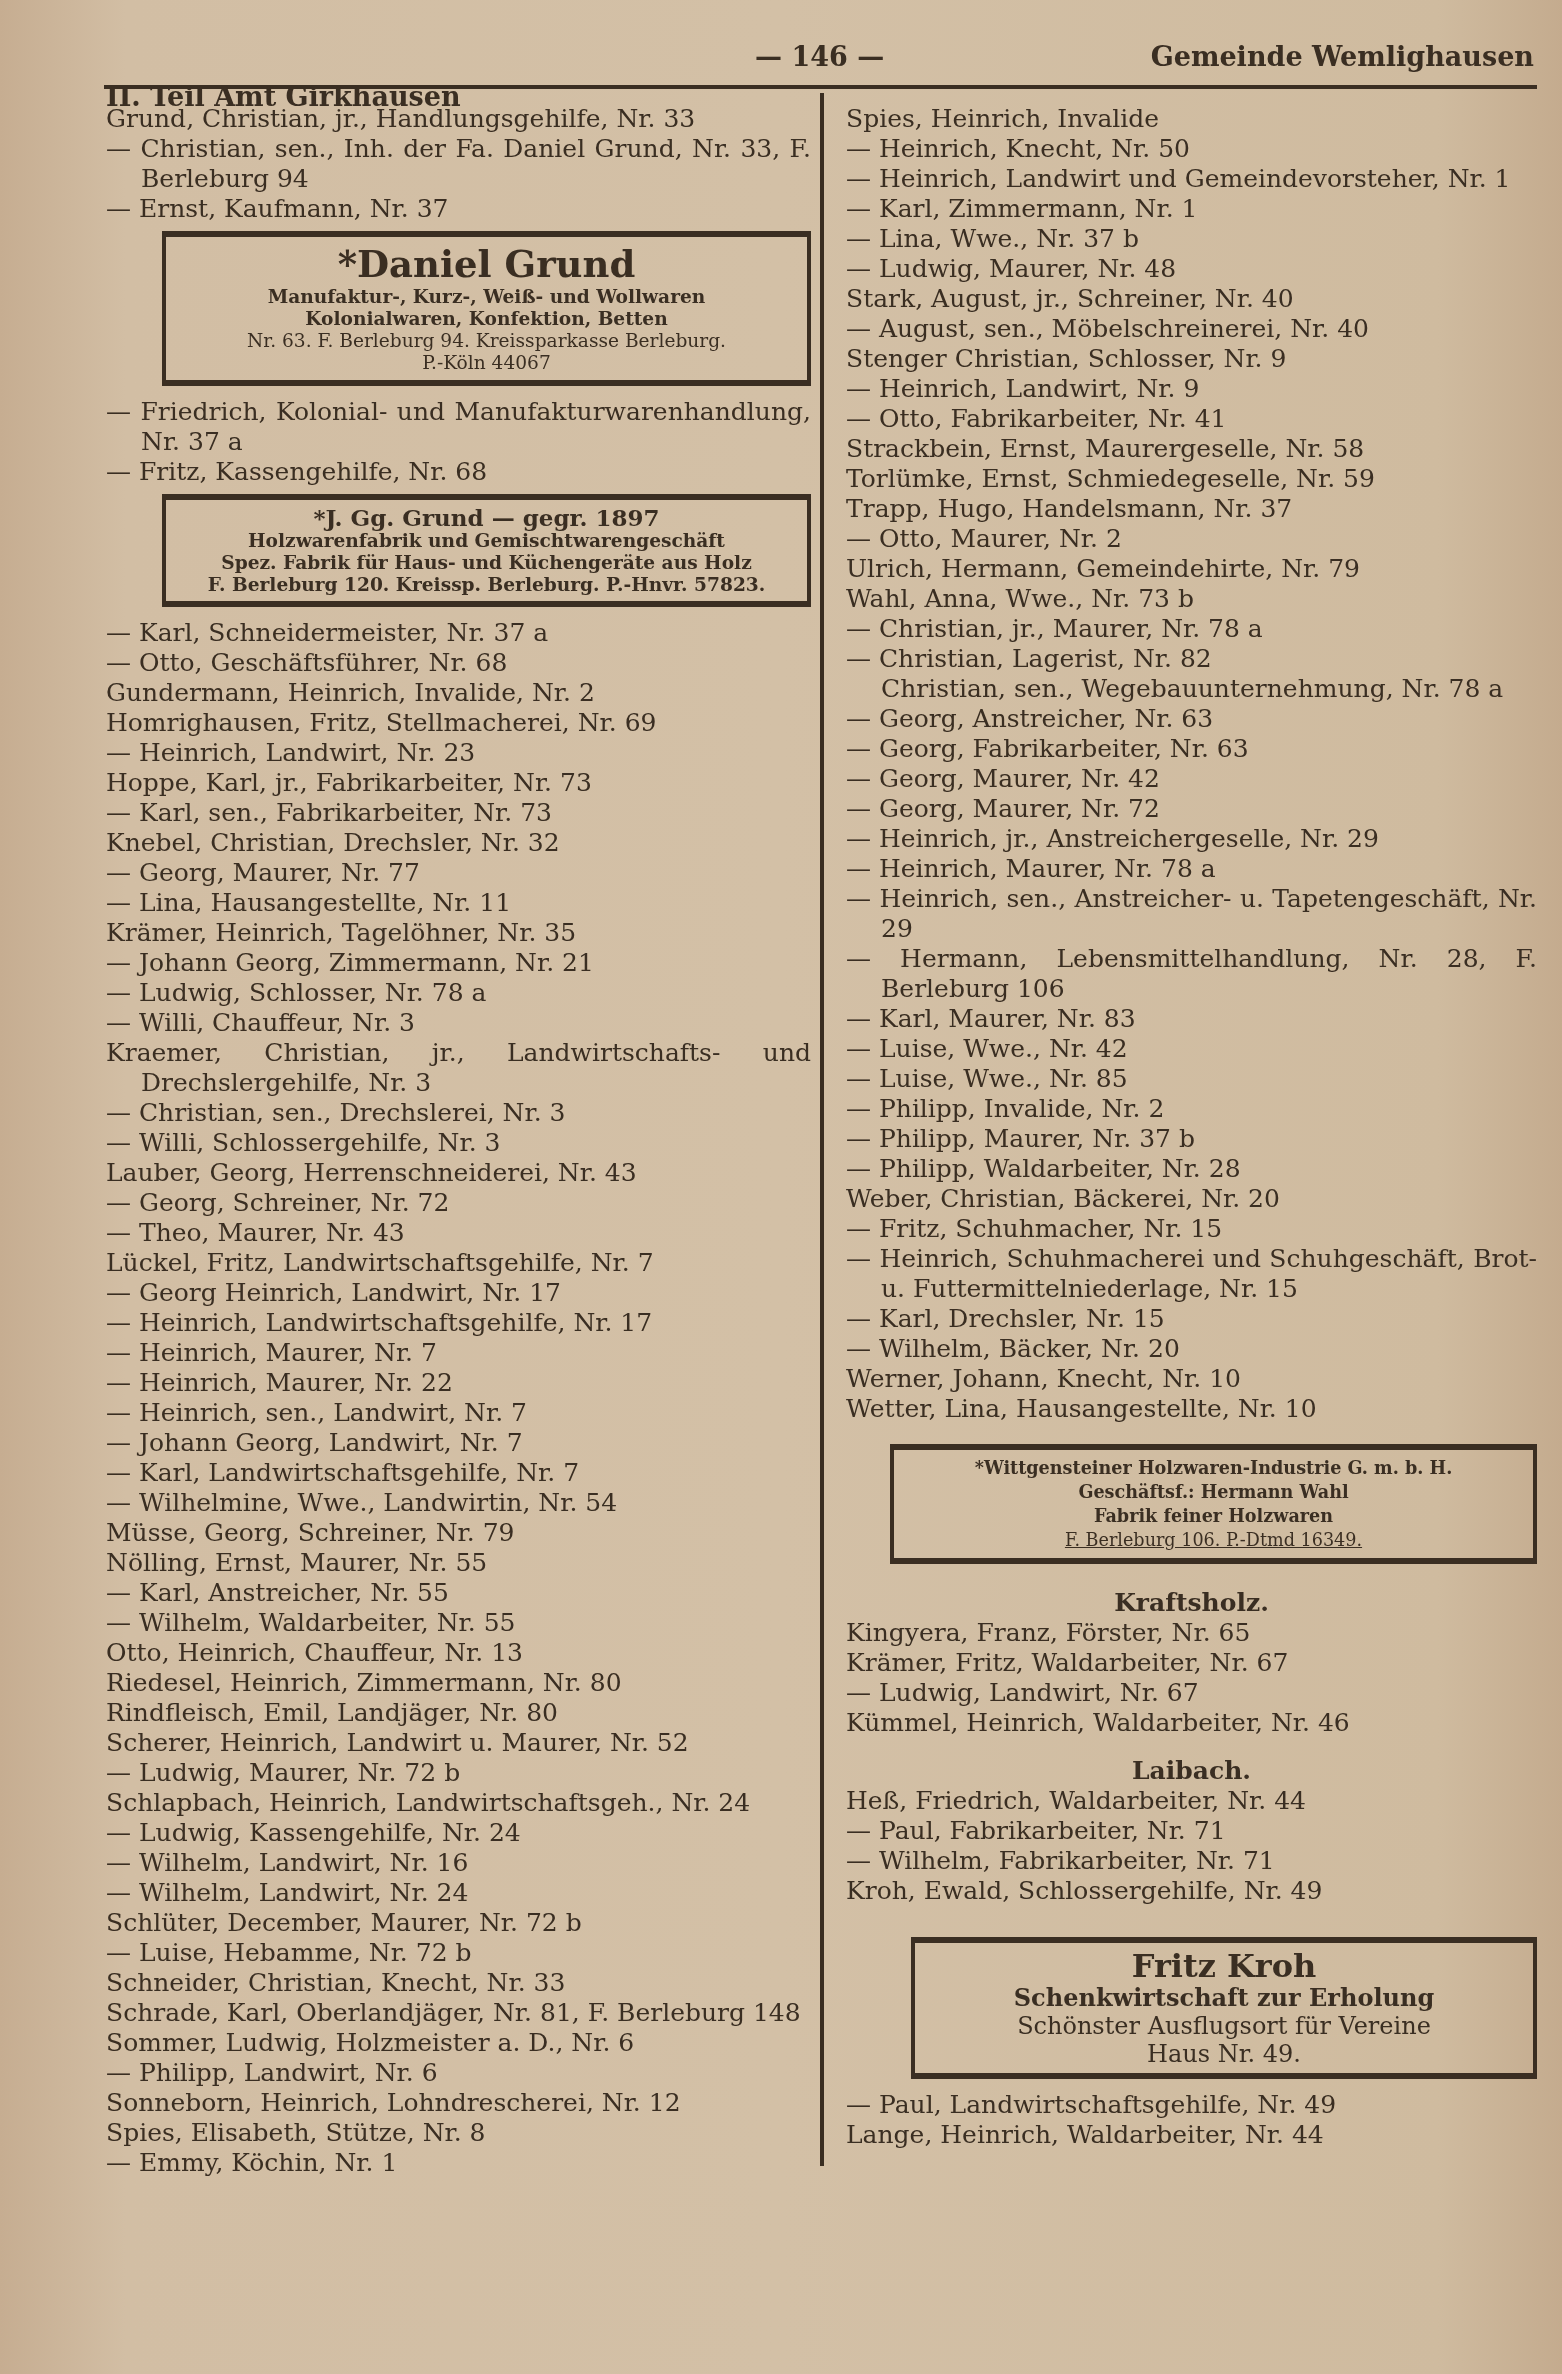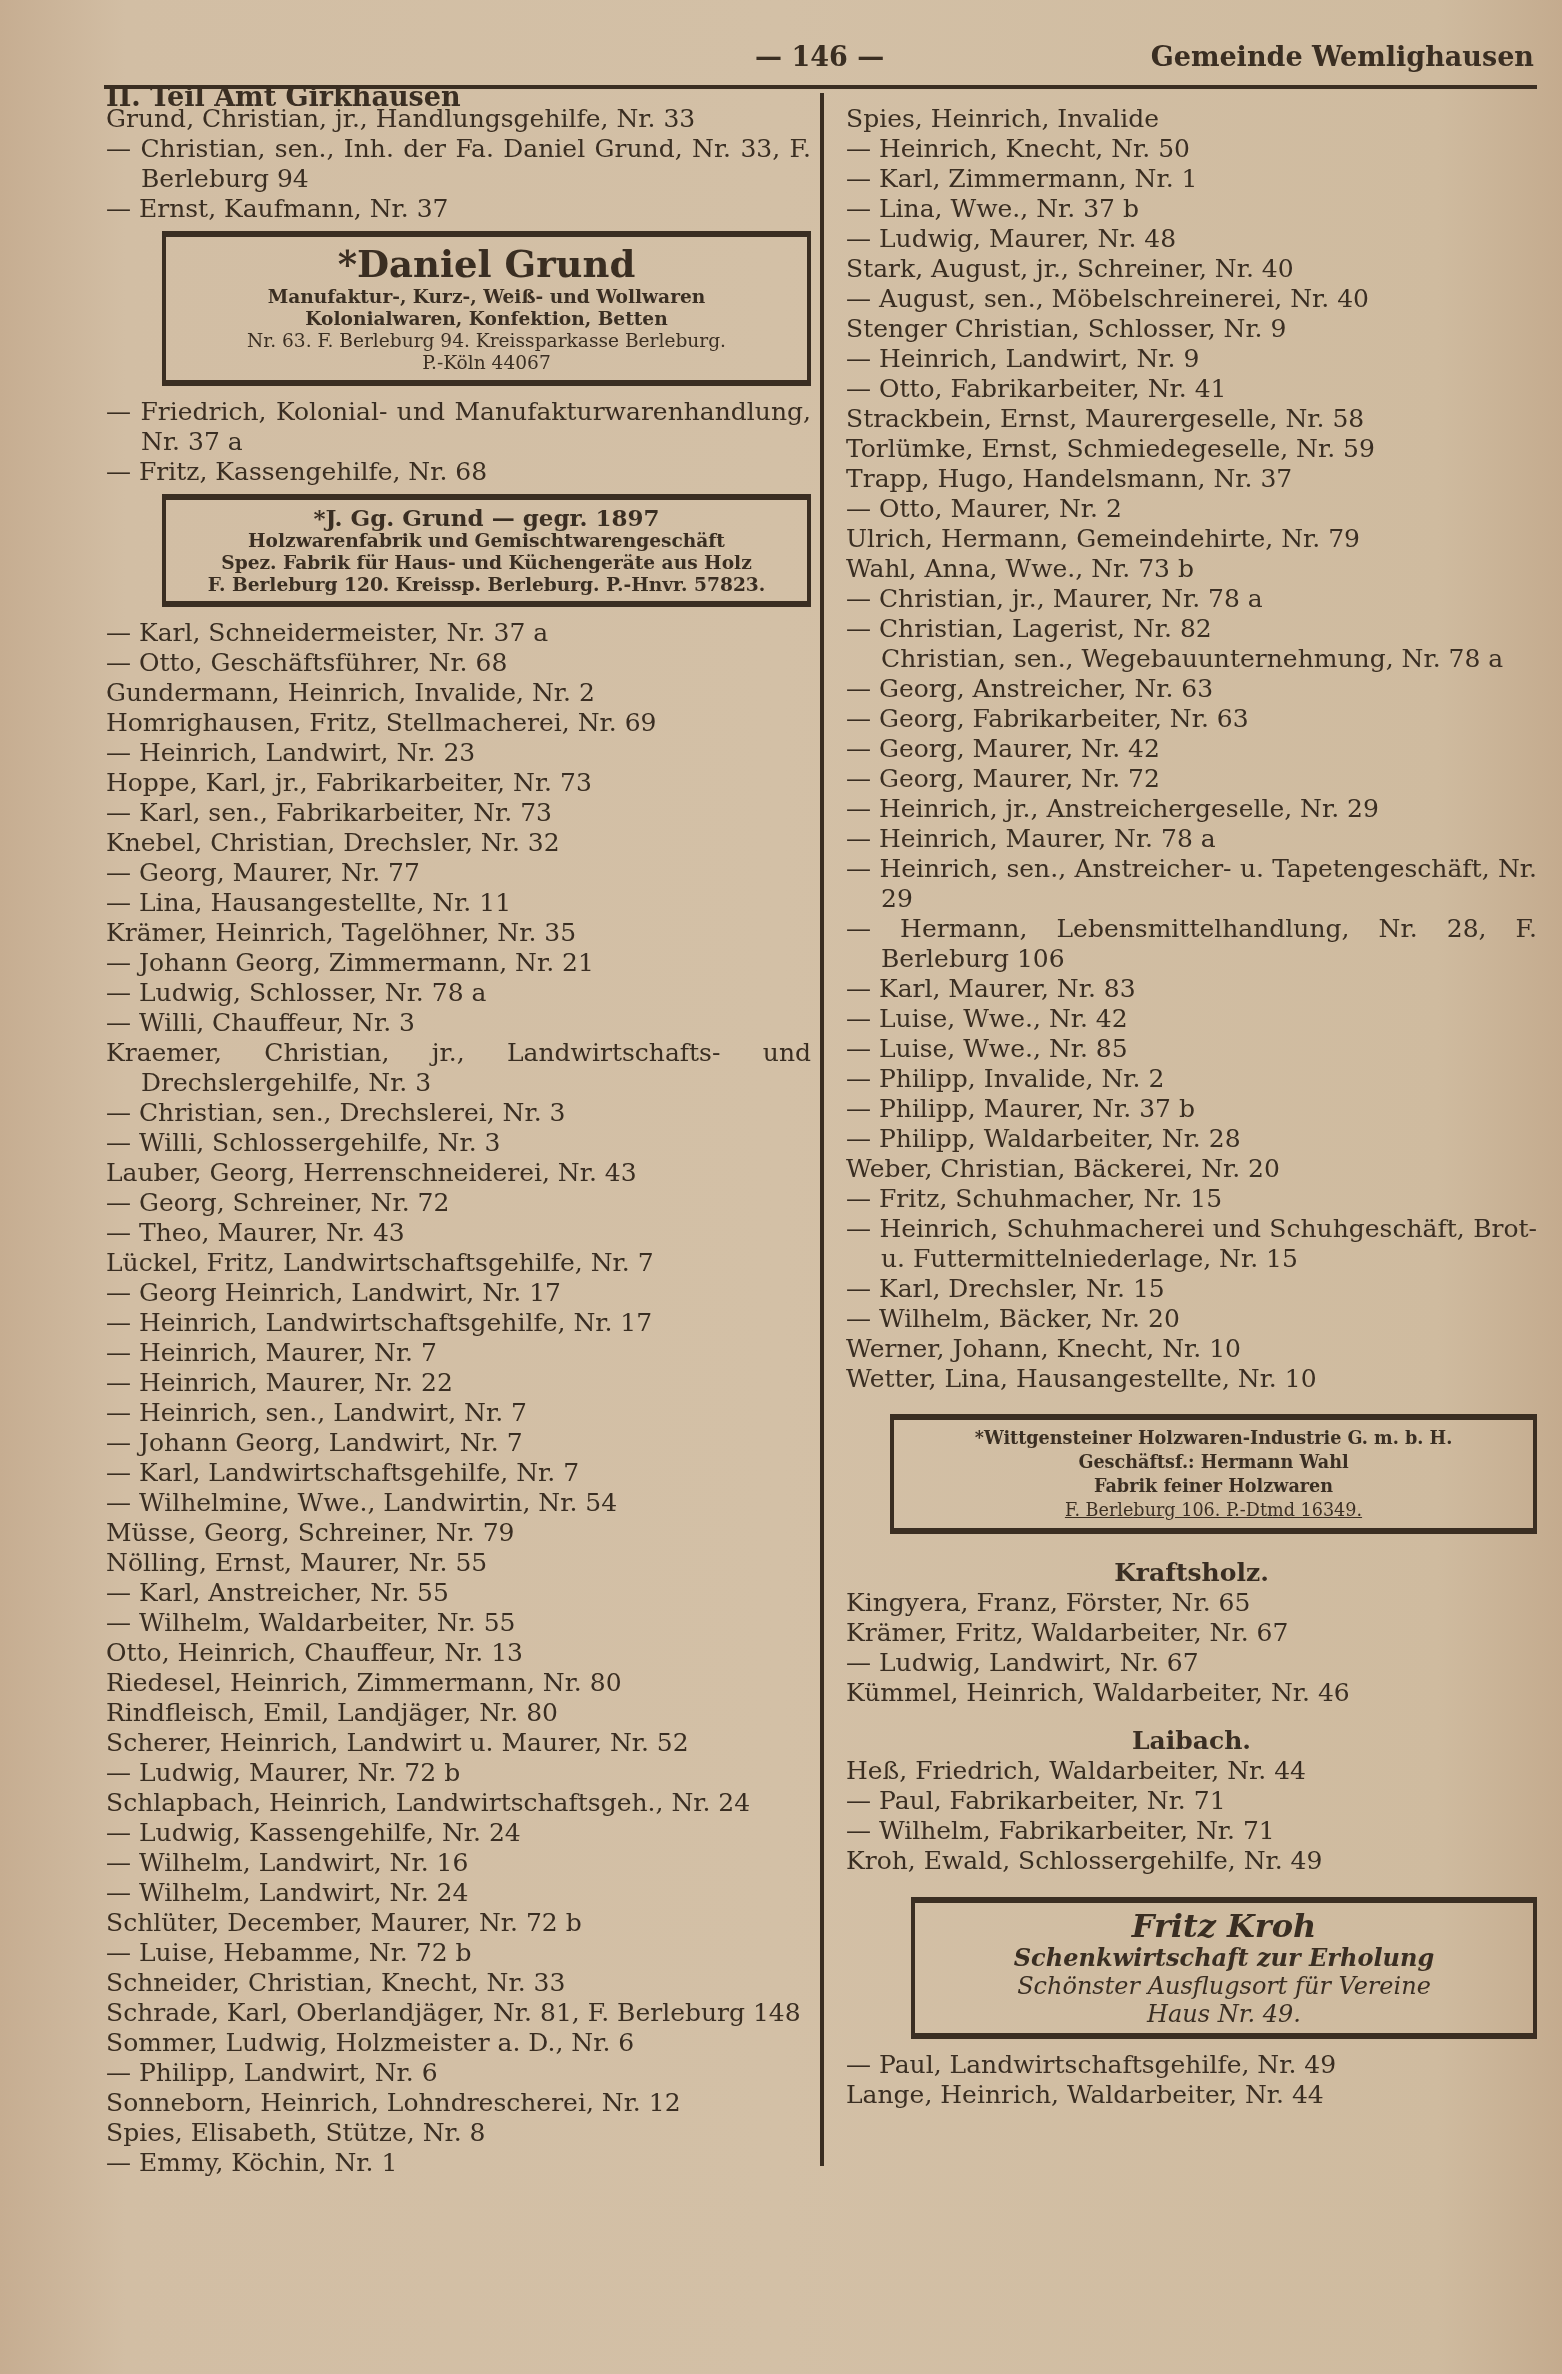--- a/index.html
+++ b/index.html
@@ -18,21 +18,21 @@
   .col.right{left:846px;width:691px;}
   .entry{white-space:normal;text-align:justify;padding-left:35px;text-indent:-35px;}
   .entry.sub::before{content:"\2014\00a0";}
   .entry.cont{padding-left:35px;text-indent:0;}
   .ad{border:4.6px solid #3a2e22;border-top-width:6.5px;border-bottom-width:6.5px;margin:7.4px 0 11px 56px;
     text-align:center;font-weight:bold;line-height:22px;padding:5.6px 9.3px;}
   .ad .t1{font-size:37px;line-height:43px;}
   .ad .t2{font-size:18.6px;}
   .ad .t3{font-size:18.6px;font-weight:normal;}
   .ad.small .t1{font-size:23px;line-height:24px;}
-  .ad.krupp{margin-left:65px;margin-top:21px;font-style:italic;}
+  .ad.krupp{margin-left:65px;margin-top:31px;}
   .ad.krupp .t1{font-size:32px;line-height:35px;}
   .ad.krupp .t2{font-size:24px;line-height:28px;}
   .ad.krupp .t3{font-size:24px;line-height:28px;}
   .ad.wittg{margin-left:44px;margin-top:20.4px;margin-bottom:24px;}
   .ad.wittg .t1,.ad.wittg .t2,.ad.wittg .t3{font-size:17.6px;line-height:24px;}
   .section{text-align:center;font-weight:bold;font-size:25px;margin-top:5.6px;}
   .section.gap{margin-top:18.6px;}
   u{text-decoration:underline;}
 </style>
 </head>
@@ -127,20 +127,21 @@
         <div class="entry main">Sonneborn, Heinrich, Lohndrescherei, Nr. 12</div>
         <div class="entry main">Spies, Elisabeth, Stütze, Nr. 8</div>
         <div class="entry sub">Emmy, Köchin, Nr. 1</div>
       </div>
   </div>
 
   <div class="col right">
     <div>
         <div class="entry main">Spies, Heinrich, Invalide</div>
         <div class="entry sub">Heinrich, Knecht, Nr. 50</div>
+        <div class="entry sub">Heinrich, Landwirt und Gemeindevorsteher, Nr. 1</div>
         <div class="entry sub">Karl, Zimmermann, Nr. 1</div>
         <div class="entry sub">Lina, Wwe., Nr. 37 b</div>
         <div class="entry sub">Ludwig, Maurer, Nr. 48</div>
         <div class="entry main">Stark, August, jr., Schreiner, Nr. 40</div>
         <div class="entry sub">August, sen., Möbelschreinerei, Nr. 40</div>
         <div class="entry main">Stenger Christian, Schlosser, Nr. 9</div>
         <div class="entry sub">Heinrich, Landwirt, Nr. 9</div>
         <div class="entry sub">Otto, Fabrikarbeiter, Nr. 41</div>
         <div class="entry main">Strackbein, Ernst, Maurergeselle, Nr. 58</div>
         <div class="entry main">Torlümke, Ernst, Schmiedegeselle, Nr. 59</div>

